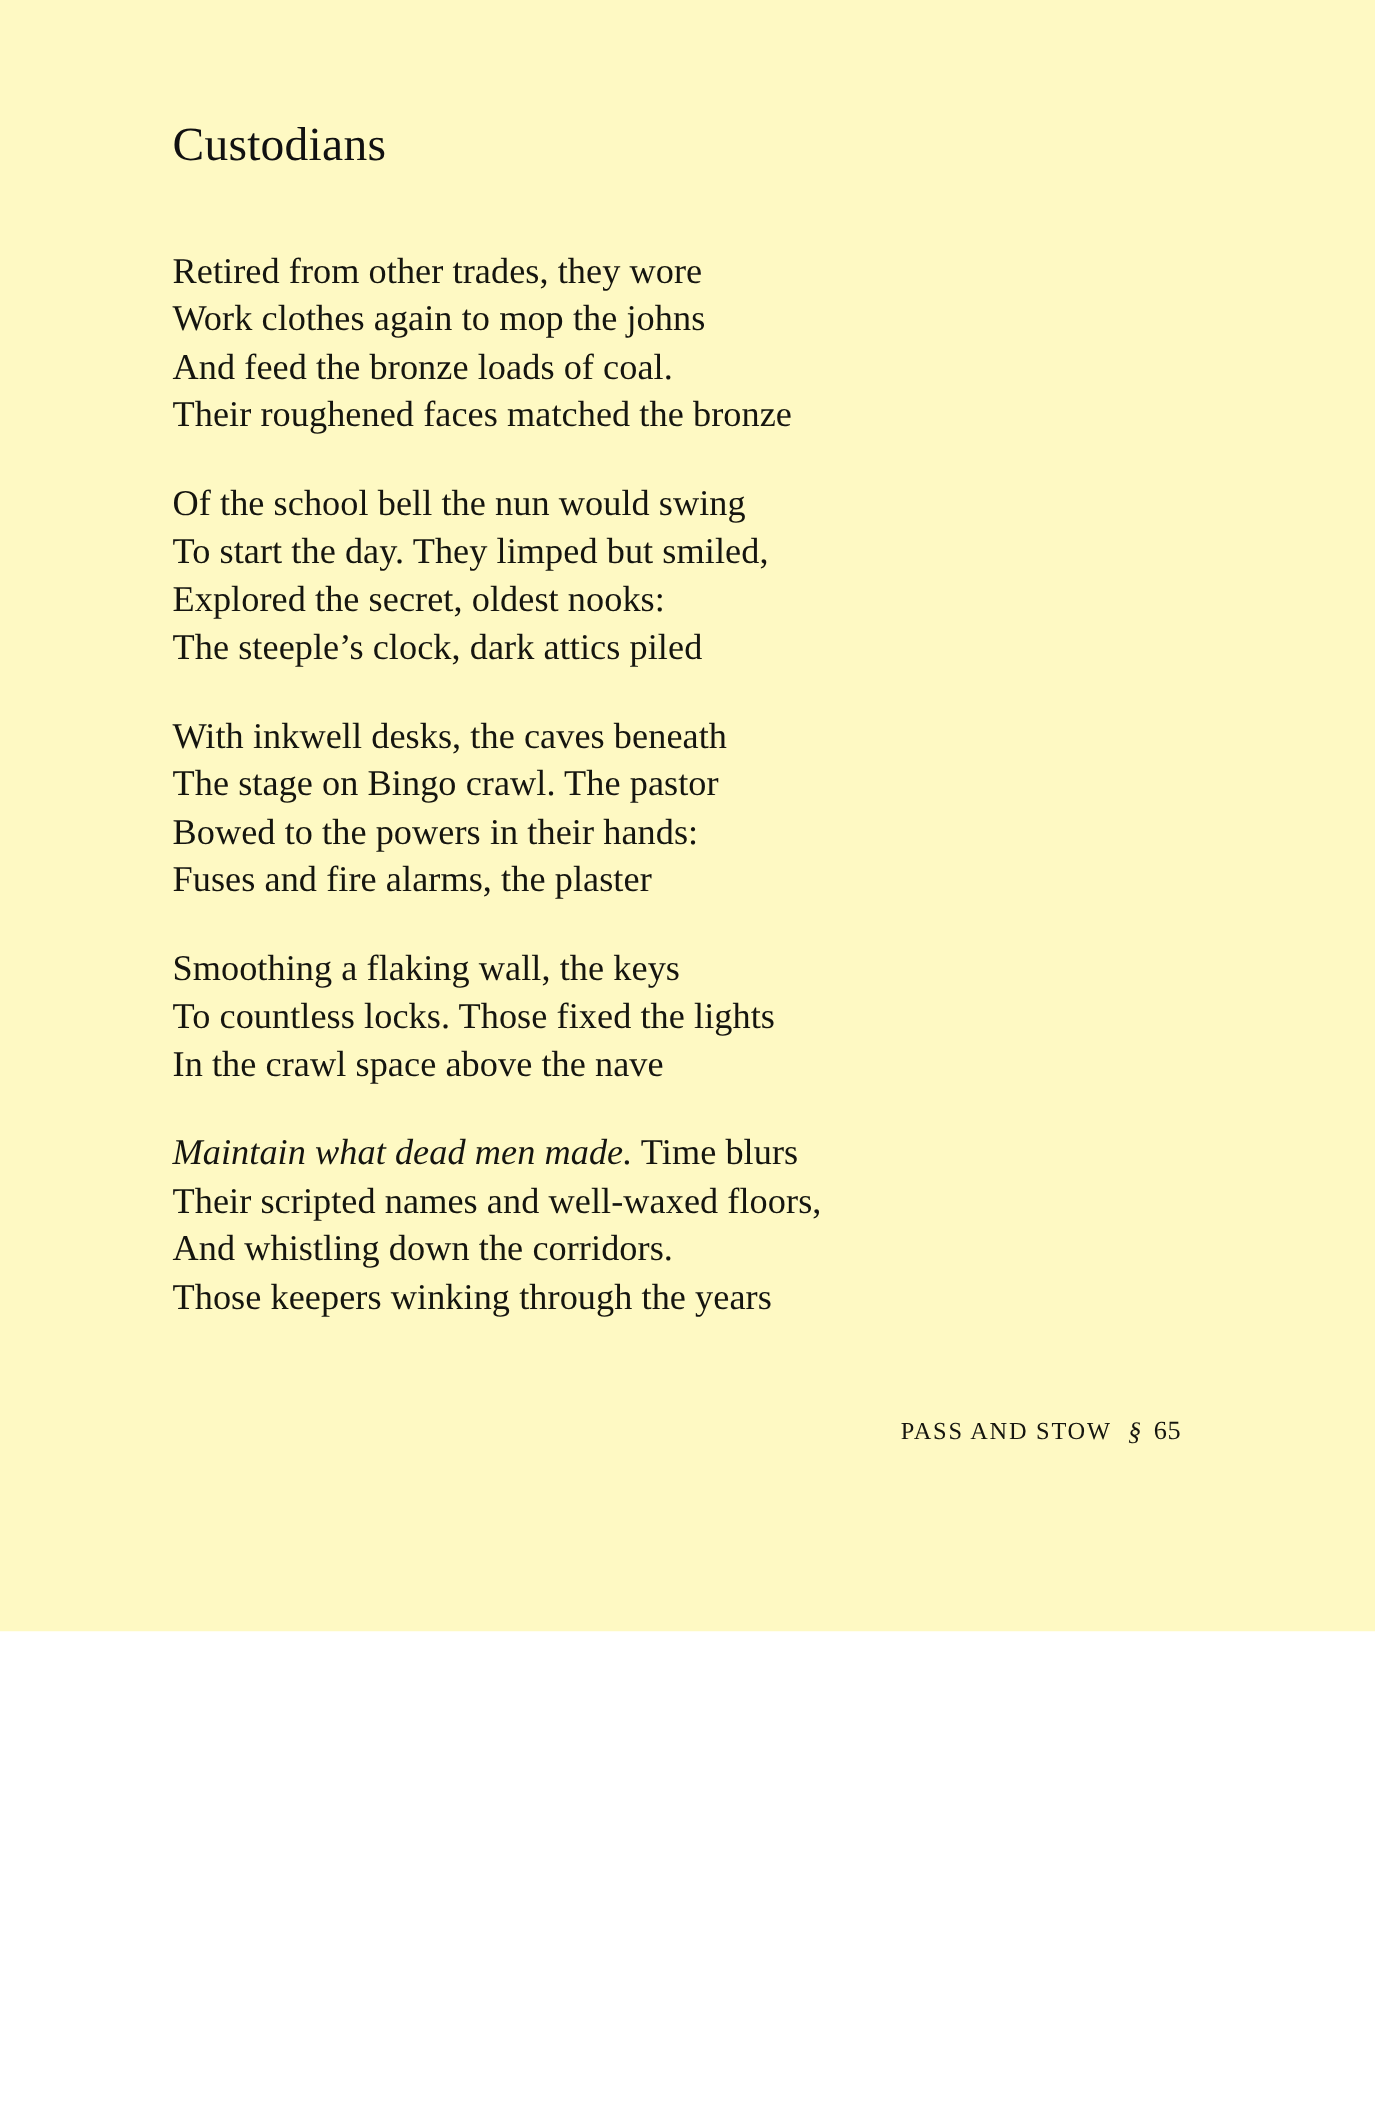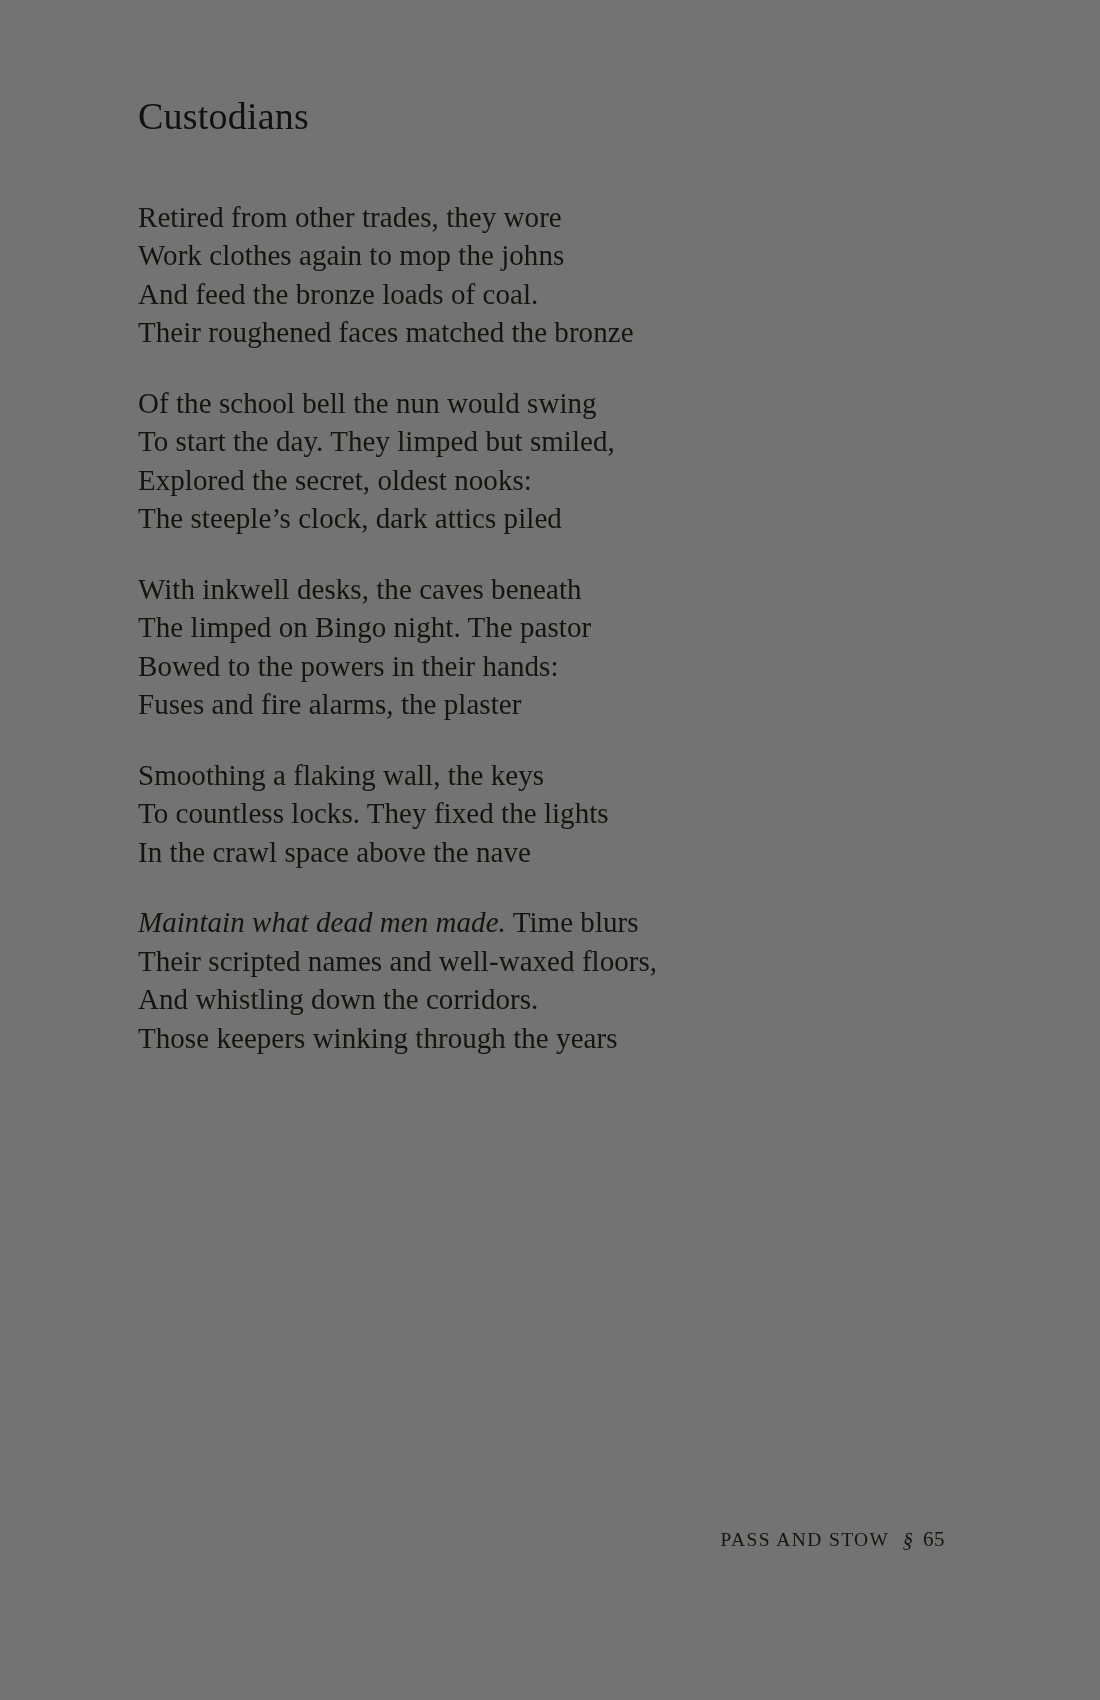--- a/index.html
+++ b/index.html
@@ -11,22 +11,22 @@
     width: 1100px;
     height: 1700px;
     font-family: "Liberation Serif", "DejaVu Serif", serif;
     color: #1a1a1a;
     -webkit-font-smoothing: antialiased;
   }
 
   .page {
     position: relative;
     width: 1100px;
-    height: 1700px;
-    background: #737373;
+    height: 1305px;
+    background: #fef9c3;
     box-sizing: border-box;
   }
 
   .text-block {
     position: absolute;
     left: 138px;
     top: 96px;
     width: 800px;
   }
 
@@ -108,28 +108,28 @@
 
     <div class="stanza">
       <div class="poem-line">Of the school bell the nun would swing</div>
       <div class="poem-line">To start the day. They limped but smiled,</div>
       <div class="poem-line">Explored the secret, oldest nooks:</div>
       <div class="poem-line">The steeple’s clock, dark attics piled</div>
     </div>
 
     <div class="stanza">
       <div class="poem-line">With inkwell desks, the caves beneath</div>
-      <div class="poem-line">The limped on Bingo night. The pastor</div>
+      <div class="poem-line">The stage on Bingo crawl. The pastor</div>
       <div class="poem-line">Bowed to the powers in their hands:</div>
       <div class="poem-line">Fuses and fire alarms, the plaster</div>
     </div>
 
     <div class="stanza">
       <div class="poem-line">Smoothing a flaking wall, the keys</div>
-      <div class="poem-line">To countless locks. They fixed the lights</div>
+      <div class="poem-line">To countless locks. Those fixed the lights</div>
       <div class="poem-line">In the crawl space above the nave</div>
     </div>
 
     <div class="stanza">
       <div class="poem-line"><span class="ital">Maintain what dead men made.</span><span> Time blurs</span></div>
       <div class="poem-line">Their scripted names and well-waxed floors,</div>
       <div class="poem-line">And whistling down the corridors.</div>
       <div class="poem-line">Those keepers winking through the years</div>
     </div>
 

